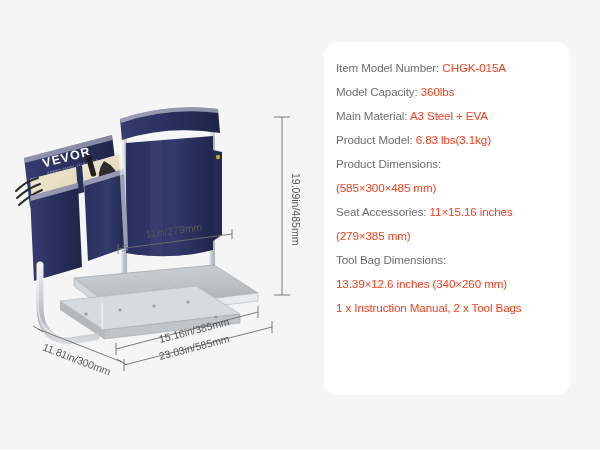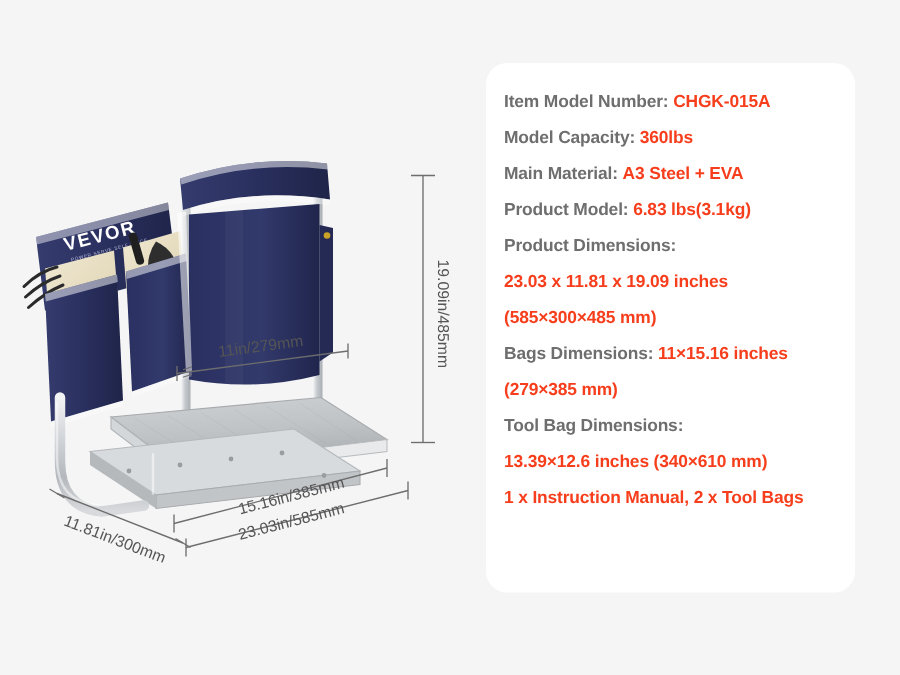--- a/index.html
+++ b/index.html
@@ -42,25 +42,25 @@
   }
   .spec-row {
     font-size: 11.6px;
     line-height: 24px;
     color: #6e6e6e;
     white-space: nowrap;
     letter-spacing: -0.1px;
   }
   .spec-label {
     color: #6e6e6e;
-    font-weight: 700;
+    font-weight: 400;
   }
   .spec-value {
     color: #f73e1c;
-    font-weight: bold;
+    font-weight: normal;
   }
   .spec-row.value-only .spec-value {
     display: inline-block;
   }
 </style>
 </head>
 <body>
 
 <div id="stage">
 
@@ -255,43 +255,40 @@
 
     <div class="spec-row">
       <span class="spec-label">Product Model:</span>
       <span class="spec-value">6.83 lbs(3.1kg)</span>
     </div>
 
     <div class="spec-row">
       <span class="spec-label">Product Dimensions:</span>
     </div>
 
-    <div class="spec-row value-only">
-      <span class="spec-value">23.03 x 11.81 x 19.09 inches</span>
-    </div>
 
     <div class="spec-row value-only">
       <span class="spec-value">(585×300×485 mm)</span>
     </div>
 
     <div class="spec-row">
-      <span class="spec-label">Bags Dimensions:</span>
+      <span class="spec-label">Seat Accessories:</span>
       <span class="spec-value">11×15.16 inches</span>
     </div>
 
     <div class="spec-row value-only">
       <span class="spec-value">(279×385 mm)</span>
     </div>
 
     <div class="spec-row">
       <span class="spec-label">Tool Bag Dimensions:</span>
     </div>
 
     <div class="spec-row value-only">
-      <span class="spec-value">13.39×12.6 inches (340×610 mm)</span>
+      <span class="spec-value">13.39×12.6 inches (340×260 mm)</span>
     </div>
 
 
     <div class="spec-row value-only">
       <span class="spec-value">1 x Instruction Manual, 2 x Tool Bags</span>
     </div>
 
   </div>
 </div>
 

